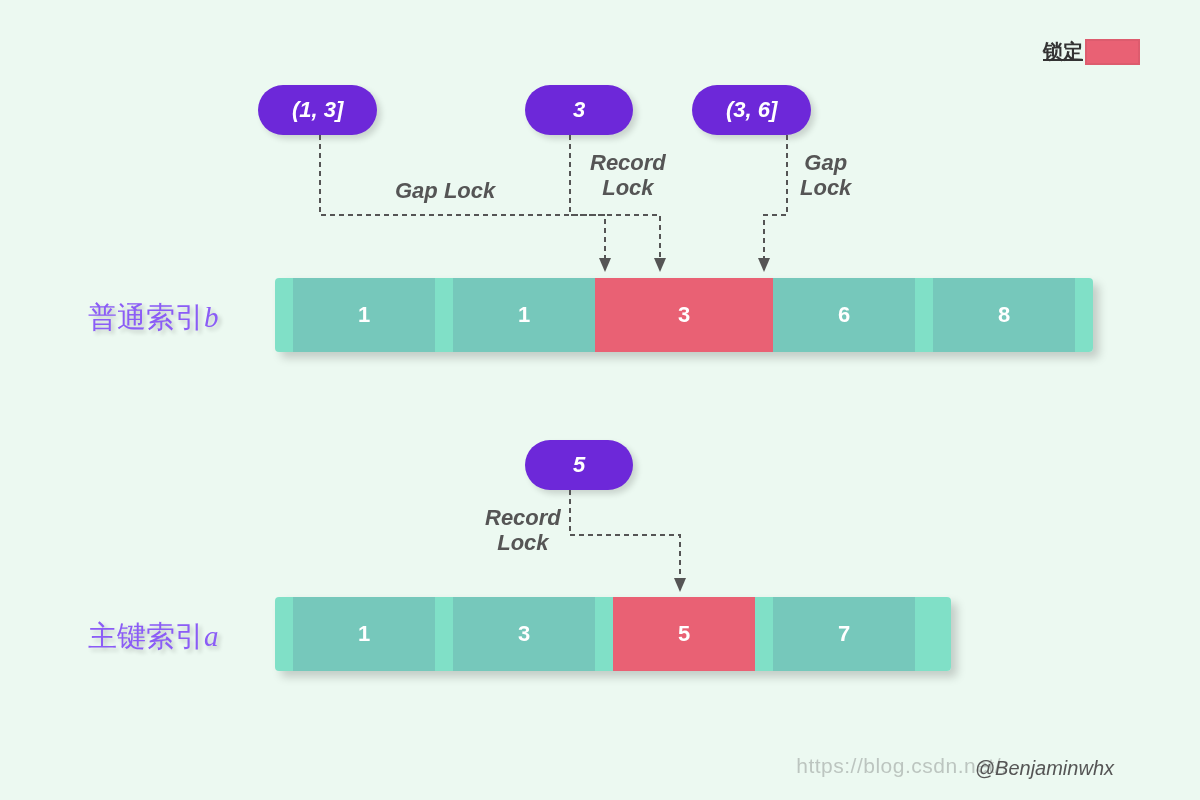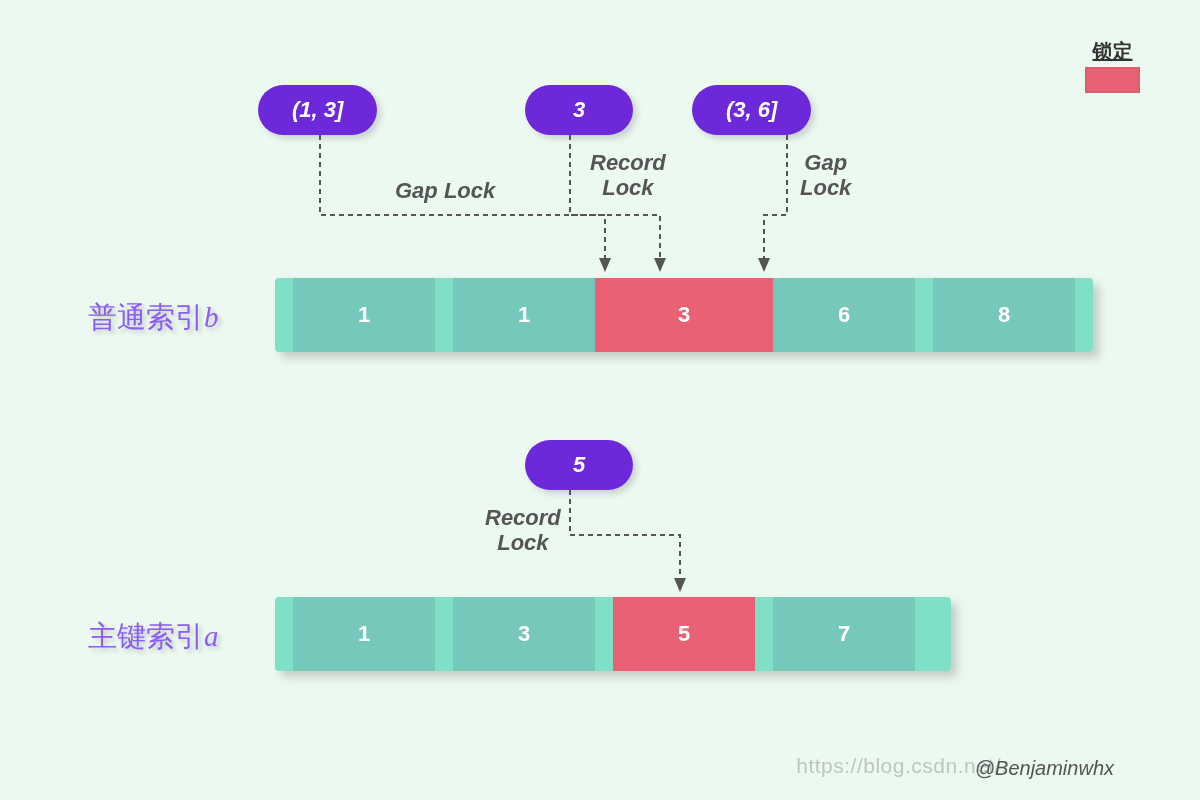--- a/index.html
+++ b/index.html
@@ -10,23 +10,22 @@
     background: #ecf9f1;
     font-family: "Comic Sans MS", "Chalkboard SE", cursive, sans-serif;
     position: relative;
     overflow: hidden;
   }
   .legend {
     position: absolute;
     top: 38px;
     right: 60px;
     display: flex;
-    align-items: center;
+    align-items: flex-end;
     gap: 2px;
-    flex-direction: column;
   }
   .legend-label {
     font-size: 20px;
     color: #333;
     text-decoration: underline;
     font-weight: bold;
     font-family: "KaiTi","STKaiti",serif;
   }
   .legend-swatch {
     width: 55px;

